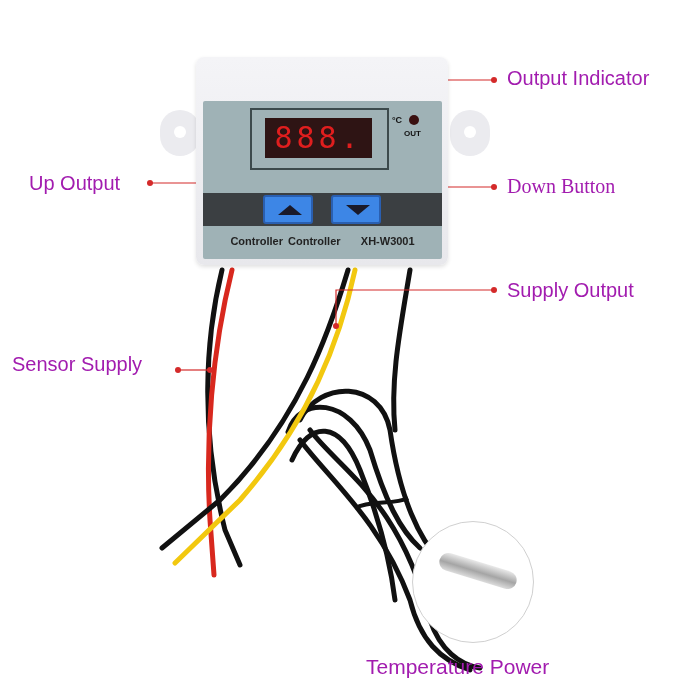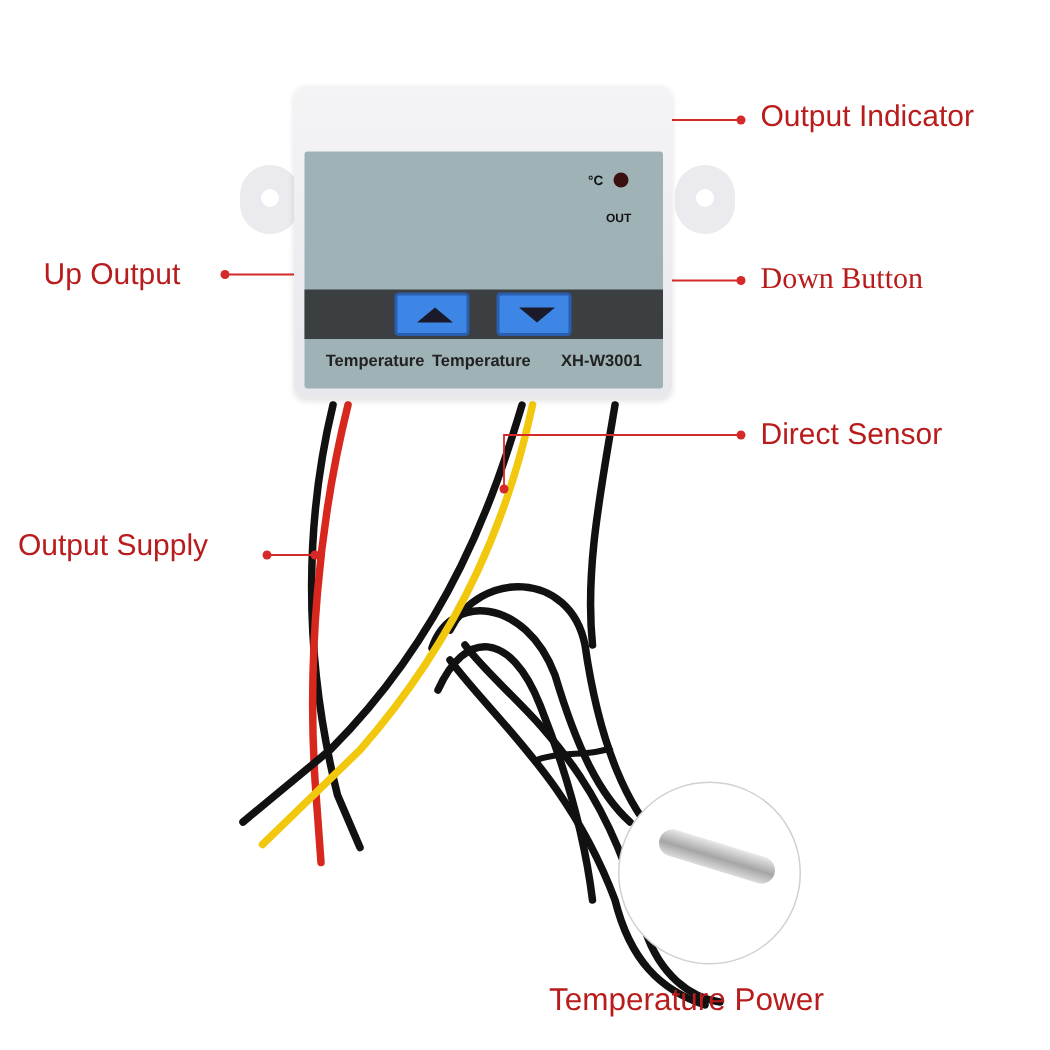--- a/index.html
+++ b/index.html
@@ -1,27 +1,27 @@
 <!DOCTYPE html>
 <html><head>
 <meta charset="utf-8">
 <style>
   html, body { margin:0; padding:0; background:#ffffff; }
   body { width:700px; height:700px; position:relative; overflow:hidden; font-family:"Liberation Sans", sans-serif; }
-  .label { position:absolute; font-size:20px; color:#b91c1c; white-space:nowrap; }
+  .label { position:absolute; font-size:20px; color:#a21caf; white-space:nowrap; }
   svg.wires { position:absolute; left:0; top:0; }
   .device { position:absolute; left:196px; top:57px; width:252px; height:208px; background:linear-gradient(#f4f4f7,#e8e8ec); border-radius:8px; box-shadow:0 2px 4px rgba(0,0,0,0.12); }
   .ear { position:absolute; top:110px; width:40px; height:46px; background:#ebebef; border-radius:22px; }
   .ear .hole { position:absolute; left:14px; top:16px; width:12px; height:12px; background:#fff; border-radius:50%; }
   .panel { position:absolute; left:7px; top:44px; width:239px; height:158px; background:#9fb2b6; border-radius:2px; }
   .disp-frame { position:absolute; left:47px; top:7px; width:139px; height:62px; border:2px solid #3c4a4c; box-sizing:border-box; }
   .disp { position:absolute; left:13px; top:8px; width:107px; height:40px; background:#2e1414; color:#e01e1e; font-family:"DejaVu Sans Mono", monospace; font-size:30px; line-height:40px; text-align:center; letter-spacing:4px; }
   .degc { position:absolute; left:189px; top:14px; font-size:9px; font-weight:bold; color:#111; }
   .led { position:absolute; left:206px; top:14px; width:10px; height:10px; background:#3a1010; border-radius:50%; }
-  .out { position:absolute; left:201px; top:28px; font-size:8px; font-weight:bold; color:#111;margin-top:12px; }
+  .out { position:absolute; left:201px; top:28px; font-size:8px; font-weight:bold; color:#111; }
   .strip { position:absolute; left:0; top:92px; width:239px; height:33px; background:#3b3f42; }
   .btn { position:absolute; top:94px; width:50px; height:29px; background:#3d86e6; border:2px solid #2a5fb0; box-sizing:border-box; border-radius:3px; }
   .tri-up { position:absolute; left:13px; top:8px; width:0; height:0; border-left:12px solid transparent; border-right:12px solid transparent; border-bottom:10px solid #1a1a2a; }
   .tri-down { position:absolute; left:13px; top:8px; width:0; height:0; border-left:12px solid transparent; border-right:12px solid transparent; border-top:10px solid #1a1a2a; }
   .model-text { position:absolute; left:0; top:134px; width:239px; text-align:center; font-size:11px; font-weight:bold; color:#222; word-spacing:2px; }
   .sensor-circle { position:absolute; left:412px; top:521px; width:120px; height:120px; border-radius:50%; background:#ffffff; border:1px solid #d0d0d0; }
   .probe { position:absolute; left:438px; top:562px; width:80px; height:18px; border-radius:9px; background:linear-gradient(#e9e9e9,#a5a5a5 55%,#dcdcdc); transform:rotate(17deg); }
 </style>
 </head>
 <body>
@@ -68,39 +68,42 @@
 
 <div class="ear" style="left:160px;">
     <div class="hole"></div>
   </div>
 <div class="ear" style="left:450px;">
     <div class="hole"></div>
   </div>
 
 <div class="device">
   <div class="panel">
+    <div class="disp-frame">
+      <div class="disp">888.</div>
+    </div>
     <div class="degc">°C</div>
     <div class="led"></div>
     <div class="out">OUT</div>
     <div class="strip"></div>
     <div class="btn" style="left:60px;">
         <div class="tri-up"></div>
       </div>
     <div class="btn" style="left:128px;">
         <div class="tri-down"></div>
       </div>
     <div class="model-text">
-      <span>Temperature Temperature</span>
+      <span>Controller Controller</span>
       <span>&nbsp;&nbsp;</span>
       <span>XH-W3001</span>
     </div>
   </div>
 </div>
 
 <div class="sensor-circle"></div>
 <div class="probe"></div>
 
 <div class="label" style="left:507px; top:67px;">Output Indicator</div>
 <div class="label" style="left:29px; top:172px;">Up Output</div>
 <div class="label" style="left:507px; top:175px;font-family:Liberation Serif, serif;">Down Button</div>
-<div class="label" style="left:507px; top:279px;">Direct Sensor</div>
-<div class="label" style="left:12px; top:353px;">Output Supply</div>
+<div class="label" style="left:507px; top:279px;">Supply Output</div>
+<div class="label" style="left:12px; top:353px;">Sensor Supply</div>
 <div class="label" style="left:366px; top:655px; font-size:21px;">Temperature Power</div>
 
 </body></html>

